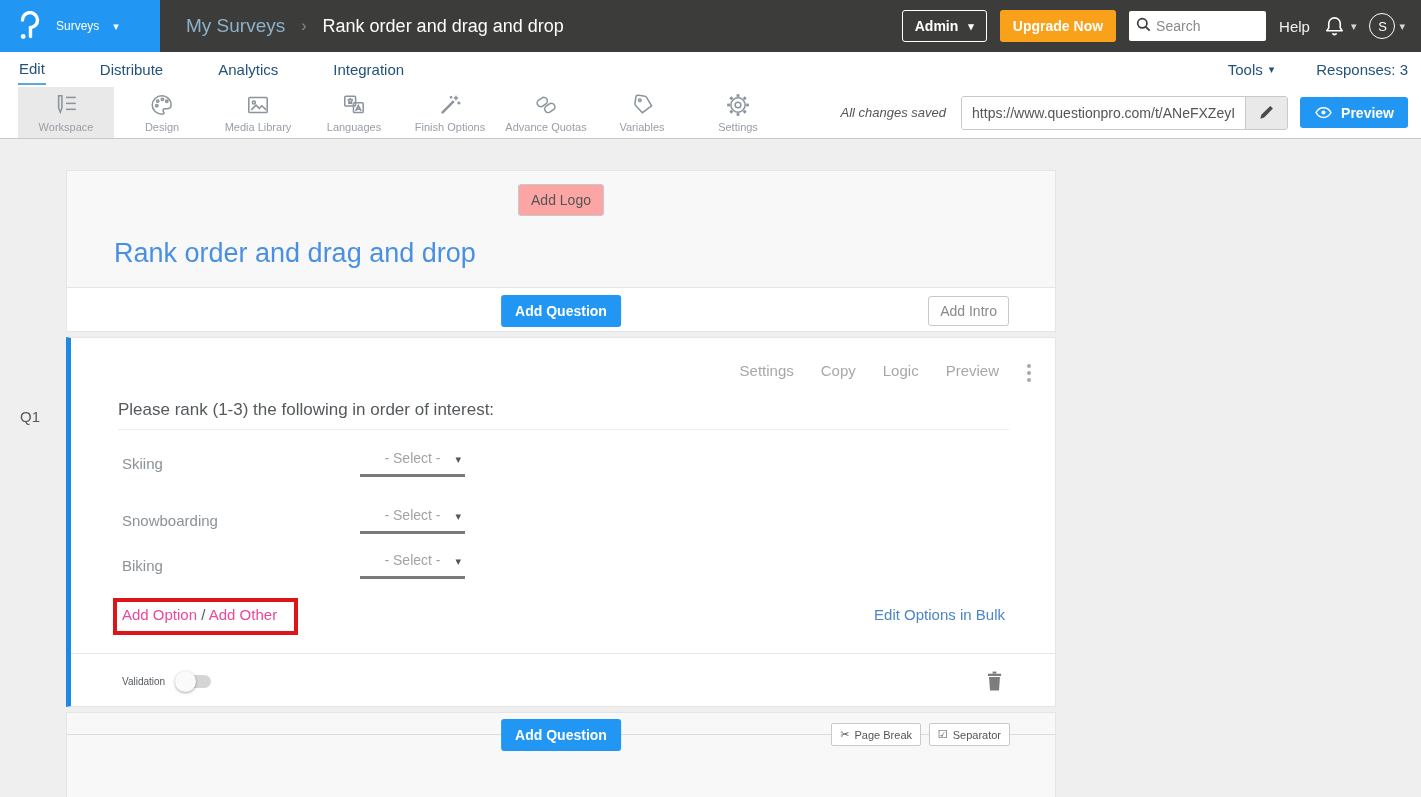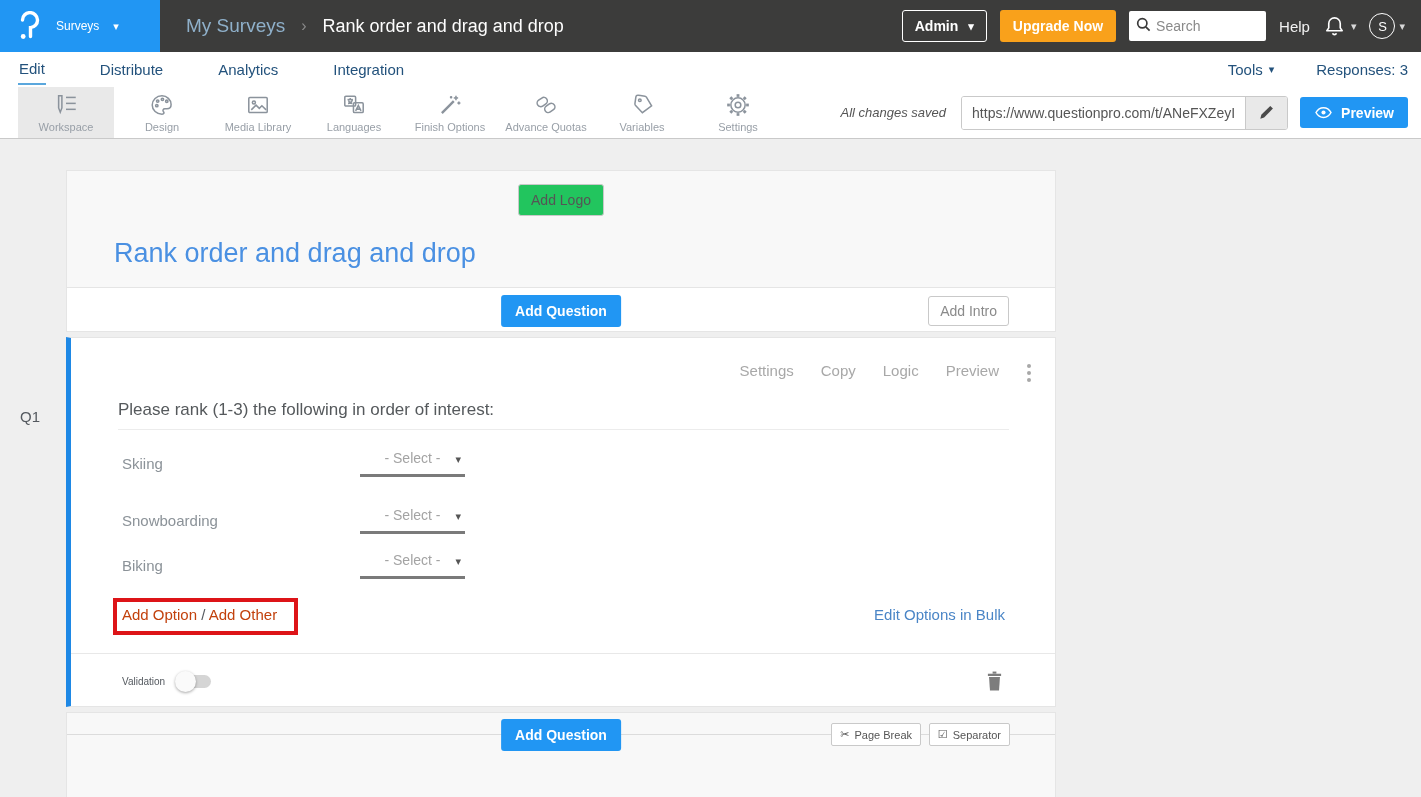--- a/index.html
+++ b/index.html
@@ -52,21 +52,21 @@
   .tool-label { font-size:11px; color:#989fa7; }
   .toolbar-right { margin-left:auto; display:flex; align-items:center; gap:12px; padding-right:13px; }
   .saved-status { font-style:italic; font-size:13px; color:#555; margin-right:3px; }
   .url-box { width:327px; height:34px; border:1px solid #c9c9c9; border-radius:3px; display:flex; overflow:hidden; background:#fff; }
   .url-box input { flex:1; border:none; outline:none; font-size:14px; color:#555; padding:0 10px; font-family:"Liberation Sans",sans-serif; }
   .url-edit-btn { width:42px; background:#e9e9e9; border:none; border-left:1px solid #c9c9c9; display:flex; align-items:center; justify-content:center; cursor:pointer; }
   .preview-btn { height:31px; background:#2196f3; border:none; border-radius:3px; color:#fff; font-size:14px; font-weight:bold; padding:0 14px; display:flex; align-items:center; gap:8px; cursor:pointer; }
   
   .card { position:absolute; left:66px; width:990px; }
   .head-section { top:170px; height:117px; background:#f8f8f8; border:1px solid #e5e5e5; border-bottom:none; }
-  .add-logo-btn { position:absolute; left:50%; transform:translateX(-50%); top:13px; background:#22c55e; border:1px solid #c9c9c9; border-radius:3px; color:#555; font-size:14px; padding:7px 12px; cursor:pointer; }
+  .add-logo-btn { position:absolute; left:50%; transform:translateX(-50%); top:13px; background:#fca5a5; border:1px solid #c9c9c9; border-radius:3px; color:#555; font-size:14px; padding:7px 12px; cursor:pointer; }
   .survey-title { position:absolute; left:47px; top:67px; font-size:27px; color:#4a90e2; cursor:text; }
   .addq-row { top:287px; height:45px; background:#fff; border:1px solid #e5e5e5; }
   .btn-blue { background:#2196f3; border:none; border-radius:3px; color:#fff; font-size:14px; font-weight:bold; padding:8px 14px; cursor:pointer; }
   .addq-row .btn-blue { position:absolute; left:50%; transform:translateX(-50%); top:7px; }
   .add-intro-btn { position:absolute; right:46px; top:8px; background:#fff; border:1px solid #c9c9c9; border-radius:3px; color:#8a8a8a; font-size:14px; padding:6px 11px; cursor:pointer; }
   
   .question-block { top:337px; height:370px; background:#fff; border:1px solid #e5e5e5; border-left:5px solid #1e88e5; }
   .q-id { position:absolute; left:20px; top:408px; font-size:15px; color:#54595f; }
   .q-menu { position:absolute; top:24px; right:56px; display:flex; gap:27px; }
   .q-menu-item { color:#a8a8a8; font-size:15px; cursor:pointer; }
@@ -74,21 +74,21 @@
   .kebab i { width:4px; height:4px; border-radius:50%; background:#a8a8a8; }
   .q-text { position:absolute; left:47px; top:62px; font-size:17px; color:#55595c; cursor:text; }
   .q-underline { position:absolute; left:47px; right:46px; top:91px; border-bottom:1px solid #ececec; }
   .opt-row { position:absolute; left:51px; height:30px; display:flex; align-items:center; }
   .opt-label { width:238px; font-size:15px; color:#8b9298; cursor:text; }
   .select-ctl { width:105px; border-bottom:3px solid #7a7a7a; display:flex; align-items:center; justify-content:center; gap:10px; padding-bottom:8px; cursor:pointer; position:relative; }
   .select-ctl .ph { color:#a3a3a3; font-size:14px; }
   .select-ctl .caret { color:#555; position:absolute; right:4px; top:4px; }
   .red-annotation { position:absolute; left:42px; top:260px; width:185px; height:37px; border:4px solid #dd1418; pointer-events:none; }
   .add-links { position:absolute; left:51px; top:268px; font-size:15px; }
-  .link-blue { color:#c2410c; cursor:pointer; }
+  .link-blue { color:#ec4899; cursor:pointer; }
   .slash { color:#54595f; }
   .edit-bulk { position:absolute; right:50px; top:268px; font-size:15px; color:#4a85c6; cursor:pointer; }
   .q-footer { position:absolute; left:0; right:0; top:315px; height:55px; border-top:1px solid #e8e8e8; display:flex; align-items:center; }
   .validation-label { margin-left:51px; font-size:10px; color:#54595f; }
   .toggle { margin-left:12px; width:34px; height:13px; background:#d5d5d5; border-radius:8px; position:relative; cursor:pointer; }
   .toggle .knob { position:absolute; left:-2px; top:-4px; width:21px; height:21px; background:#fafafa; border-radius:50%; box-shadow:0 1px 3px rgba(0,0,0,.35); }
   .trash-btn { margin-left:auto; margin-right:52px; cursor:pointer; display:flex; }
   
   .bottom-section { top:712px; height:85px; background:#f8f8f8; border:1px solid #e5e5e5; border-bottom:none; }
   .bottom-divider { position:absolute; left:0; right:0; top:21px; border-top:1px solid #dcdcdc; }

